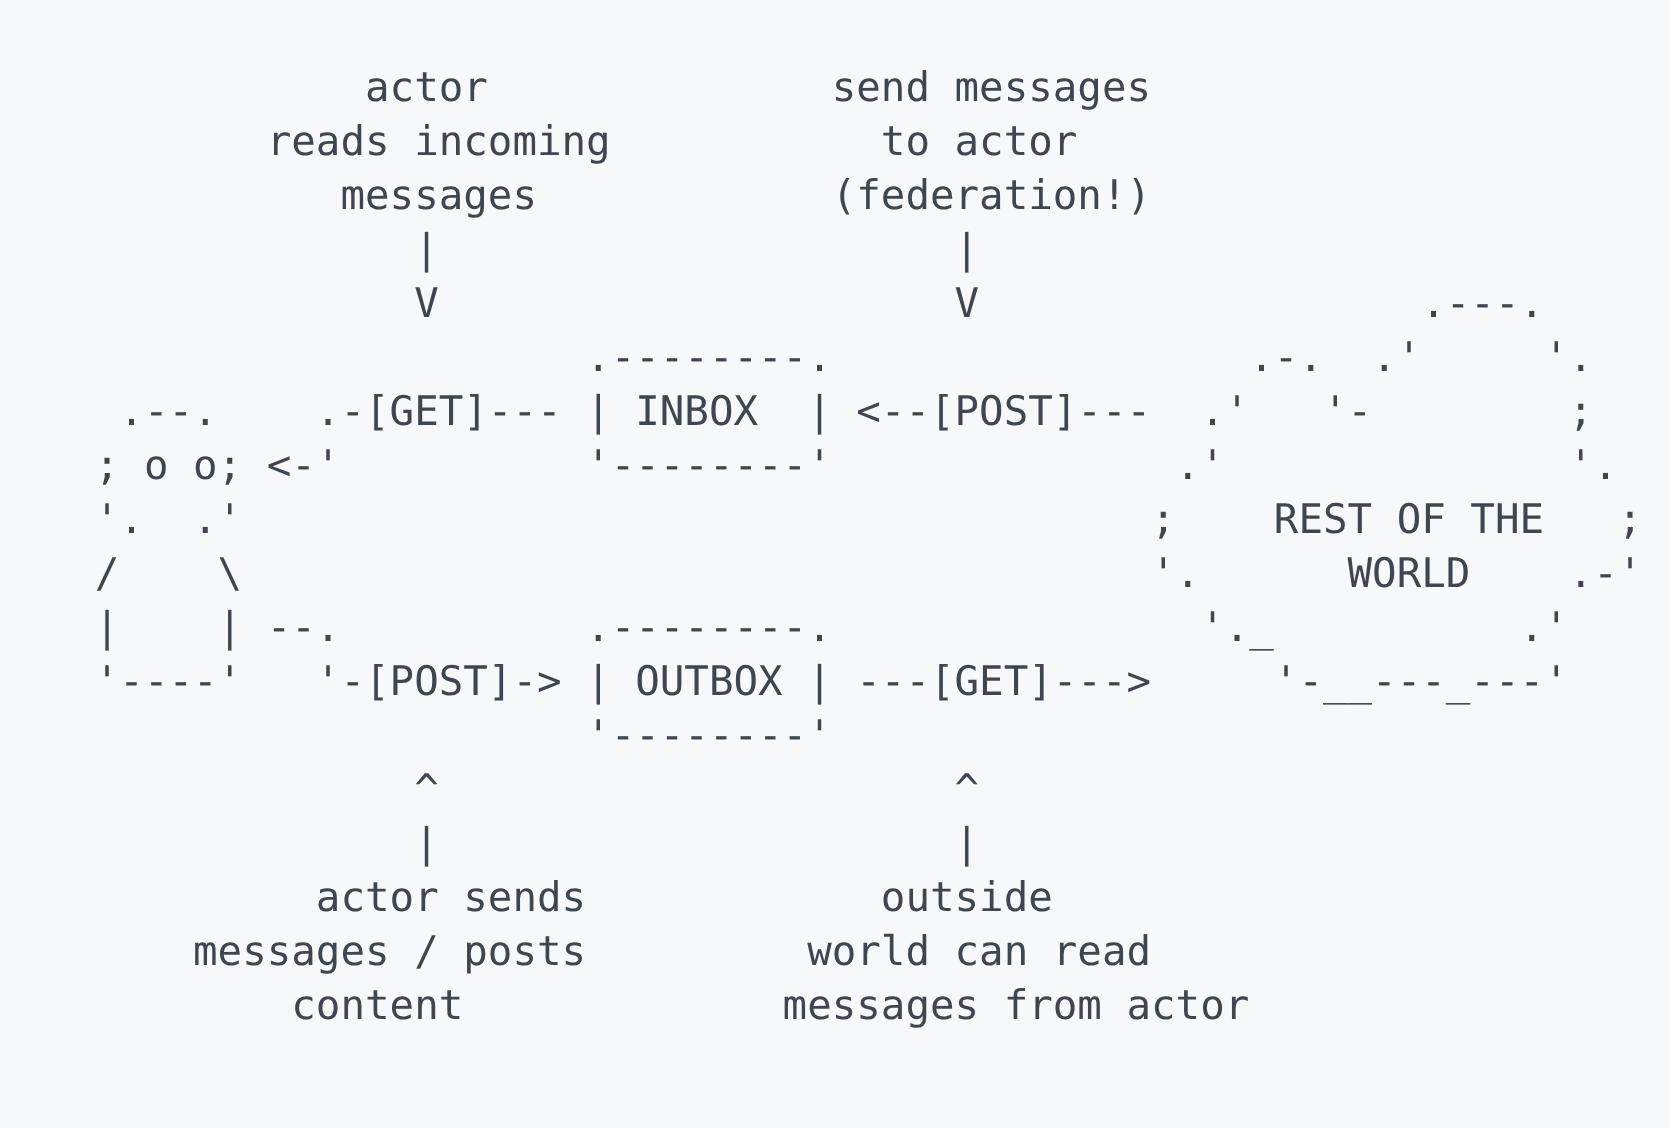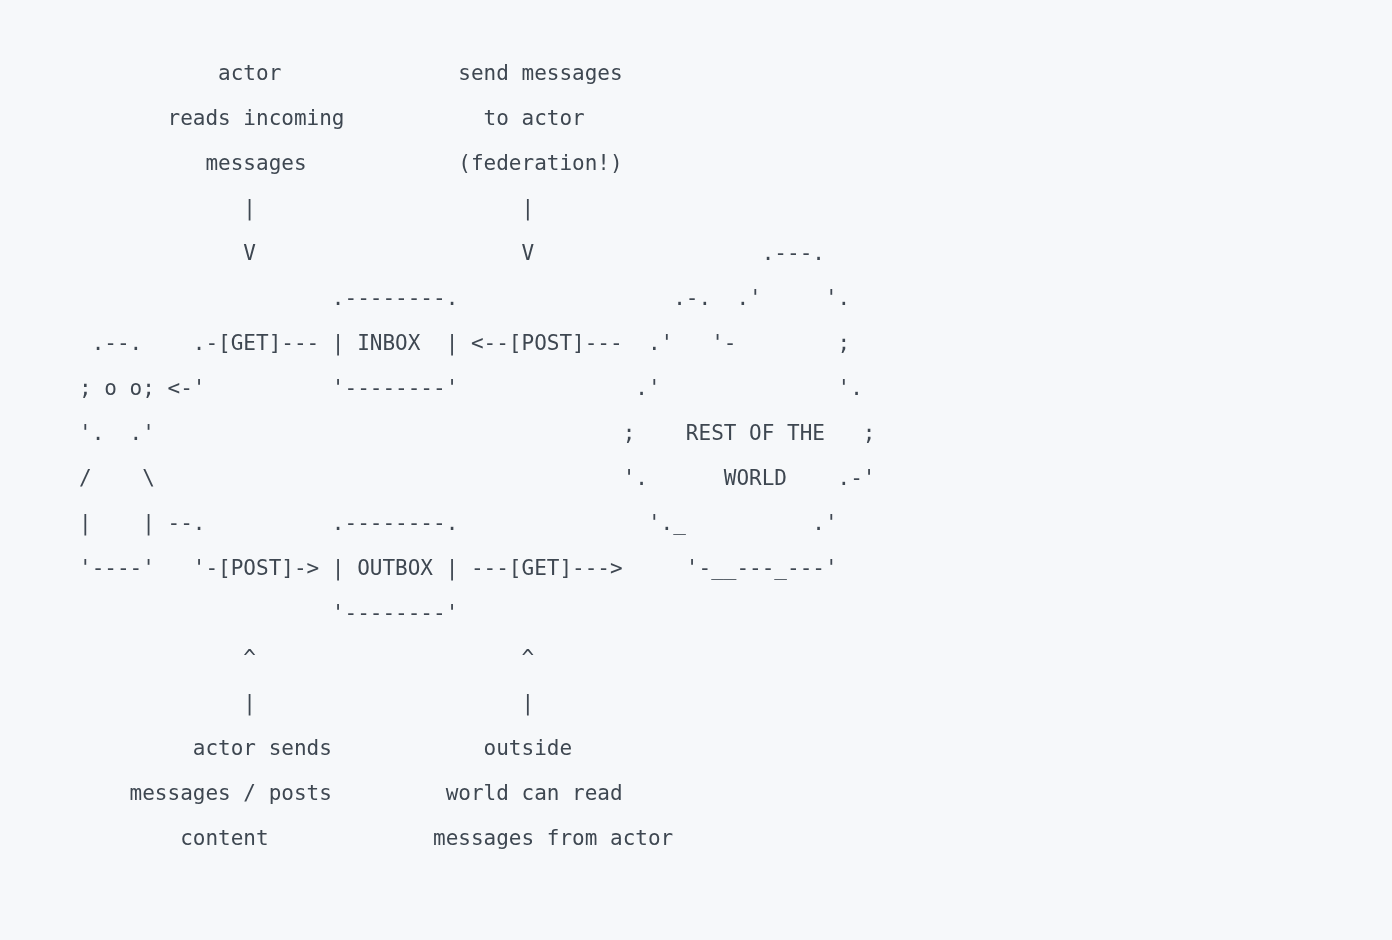--- a/index.html
+++ b/index.html
@@ -14,21 +14,21 @@
   }
   .diagram-wrap {
     width: 1392px;
     height: 940px;
     position: relative;
   }
   pre.ascii-art {
     margin: 0;
     padding: 51px 0 0 79px;
     font-family: "DejaVu Sans Mono", "Liberation Mono", monospace;
-    font-size: 21px;
+    font-size: 34px;
     line-height: 45px;
     letter-spacing: 0;
     color: #3e4751;
     white-space: pre;
     -webkit-font-smoothing: antialiased;
   }
 </style>
 </head>
 <body>
 

